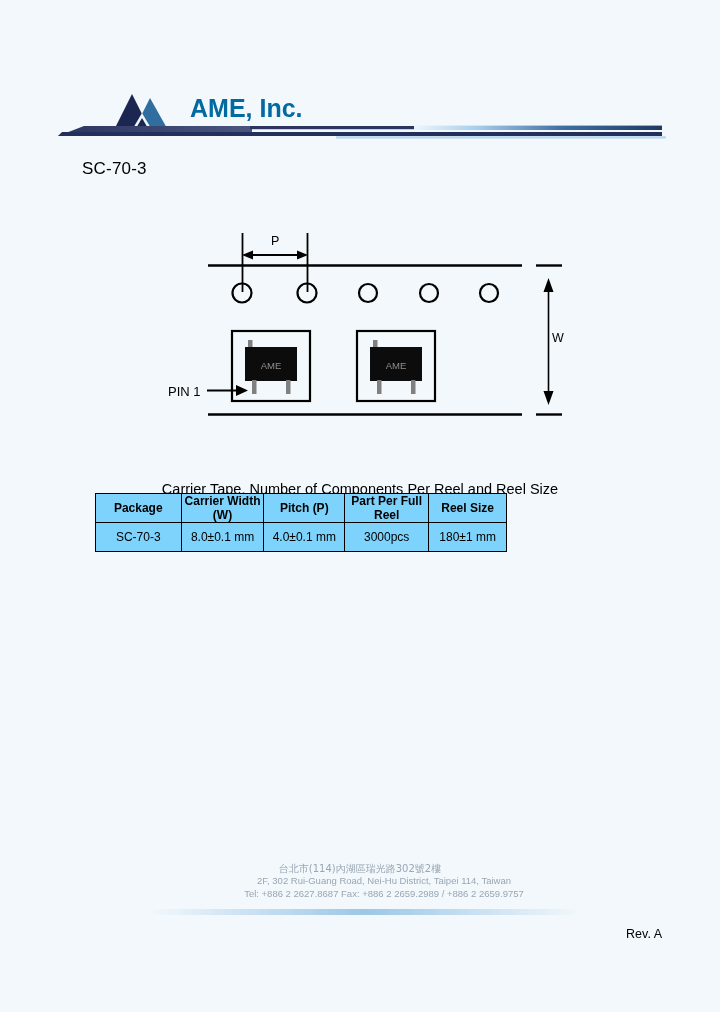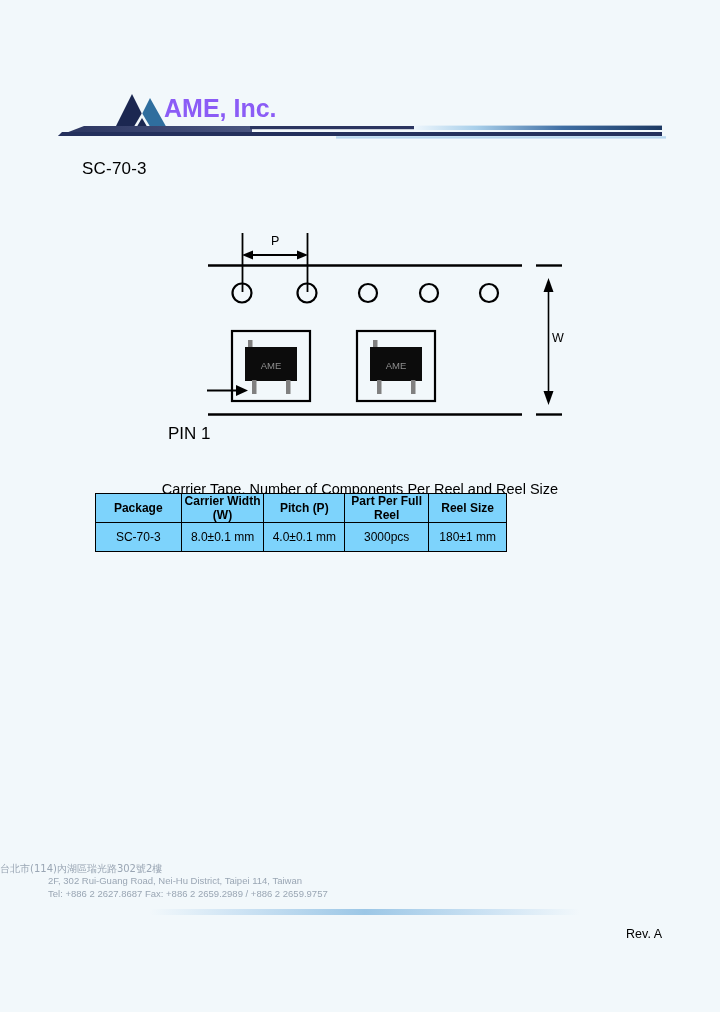--- a/index.html
+++ b/index.html
@@ -29,25 +29,25 @@
   }
   .hdr-logo {
     position: absolute;
     left: 112px;
     top: 14px;
     width: 58px;
     height: 38px;
   }
   .hdr-title {
     position: absolute;
-    left: 164px;
+    left: 190px;
     top: 16px;
     font-size: 25px;
     font-weight: bold;
-    color: #8b5cf6;
+    color: #0369a1;
     letter-spacing: 0px;
     white-space: nowrap;
     font-family: "Liberation Sans", sans-serif;
   }
   .hdr-title-cn {
     position: absolute;
     left: 289px;
     top: 16px;
     font-size: 24px;
     font-weight: bold;
@@ -118,20 +118,21 @@
   .col-pitch { width: 103px; }
   .col-ppr   { width: 105px; }
   .col-reel  { width: 103px; }
 
   
   .footer {
     position: absolute;
     left: 0;
     top: 862px;
     width: 720px;
+    text-align: center;
   }
   .footer-line {
     font-size: 9.5px;
     color: #9aa6b4;
     line-height: 12.5px;
     white-space: nowrap;
     padding-left: 48px;
   }
   .footer-cn {
     font-family: "DejaVu Sans", sans-serif;
@@ -249,21 +250,21 @@
 
       <g>
         <line x1="548.5" y1="285" x2="548.5" y2="398" stroke="#000" stroke-width="1.6"></line>
         <polygon points="548.5,278 543.5,292 553.5,292" fill="#000"></polygon>
         <polygon points="548.5,405 543.5,391 553.5,391" fill="#000"></polygon>
       </g>
     </svg>
 
     <div style="position:absolute;left:271px;top:234px;font-size:12.5px;color:#000;">P</div>
     <div style="position:absolute;left:552px;top:331px;font-size:12.5px;color:#000;">W</div>
-    <div style="position:absolute;left:168px;top:384px;font-size:17px;color:#000;white-space:nowrap;margin-top:40px;">PIN 1</div>
+    <div style="position:absolute;left:168px;top:384px;font-size:13px;color:#000;white-space:nowrap;">PIN 1</div>
   </div>
 
   <div class="table-caption">Carrier Tape, Number of Components Per Reel and Reel Size</div>
 
   <table class="spec">
     <thead>
       <tr>
         <th class="col-pkg">Package</th>
         <th class="col-cw">Carrier Width (W)</th>
         <th class="col-pitch">Pitch (P)</th>

